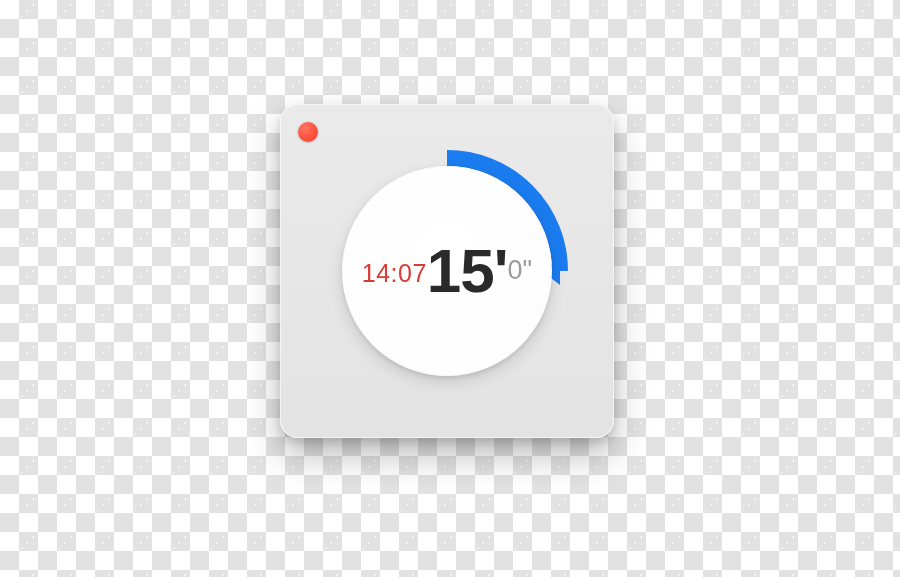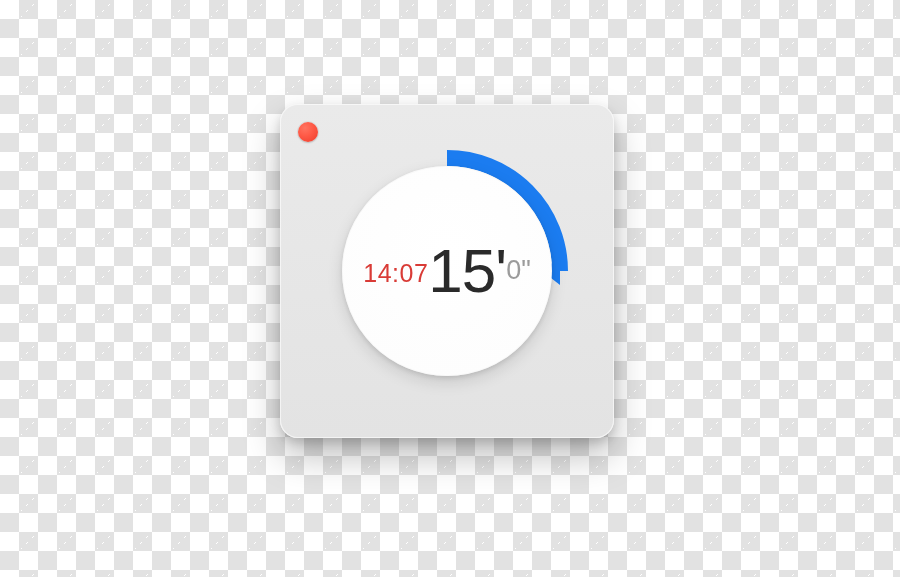--- a/index.html
+++ b/index.html
@@ -89,21 +89,21 @@
     color: var(--time-color);
     font-size: 25px;
     font-weight: 500;
     letter-spacing: 0.5px;
     font-variant-numeric: tabular-nums;
     margin-bottom: -4px;
   }
   .minutes {
     color: var(--minutes-color);
     font-size: 62px;
-    font-weight: 400;
+    font-weight: 700;
     letter-spacing: -1px;
     line-height: 1.05;
   }
   .seconds {
     color: var(--seconds-color);
     font-size: 27px;
     font-weight: 400;
     margin-top: -2px;
   }
 </style>

